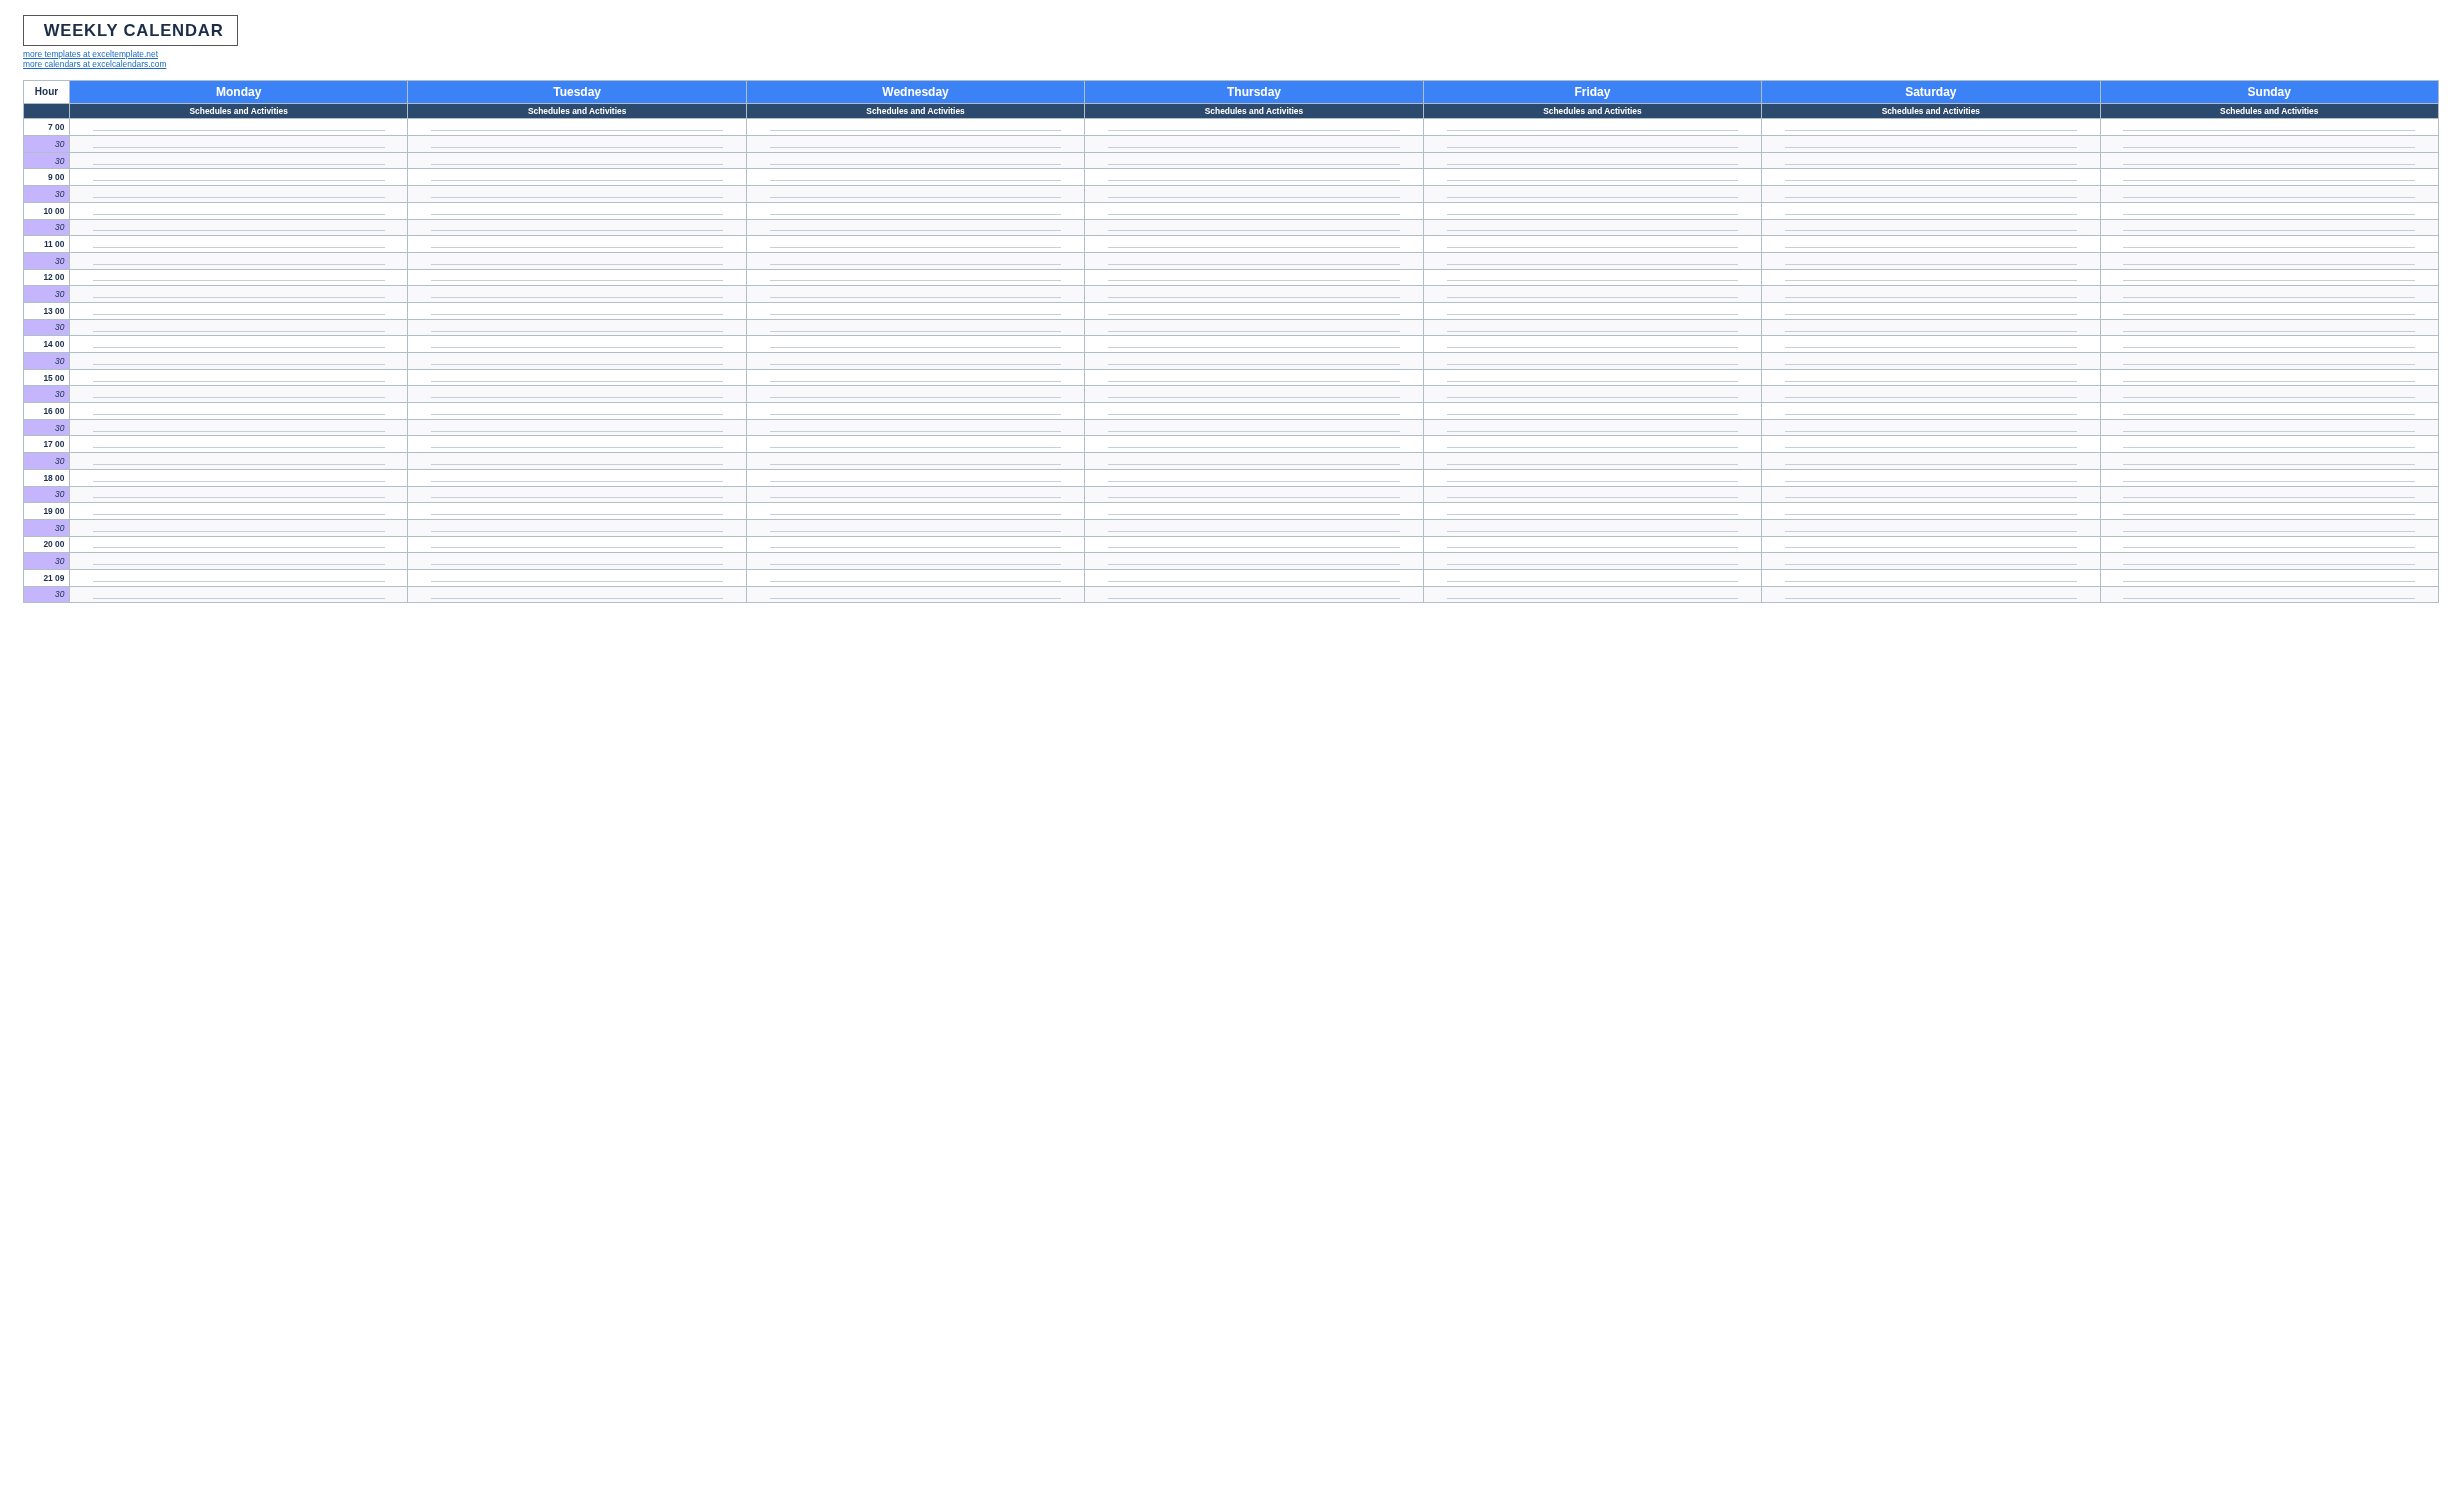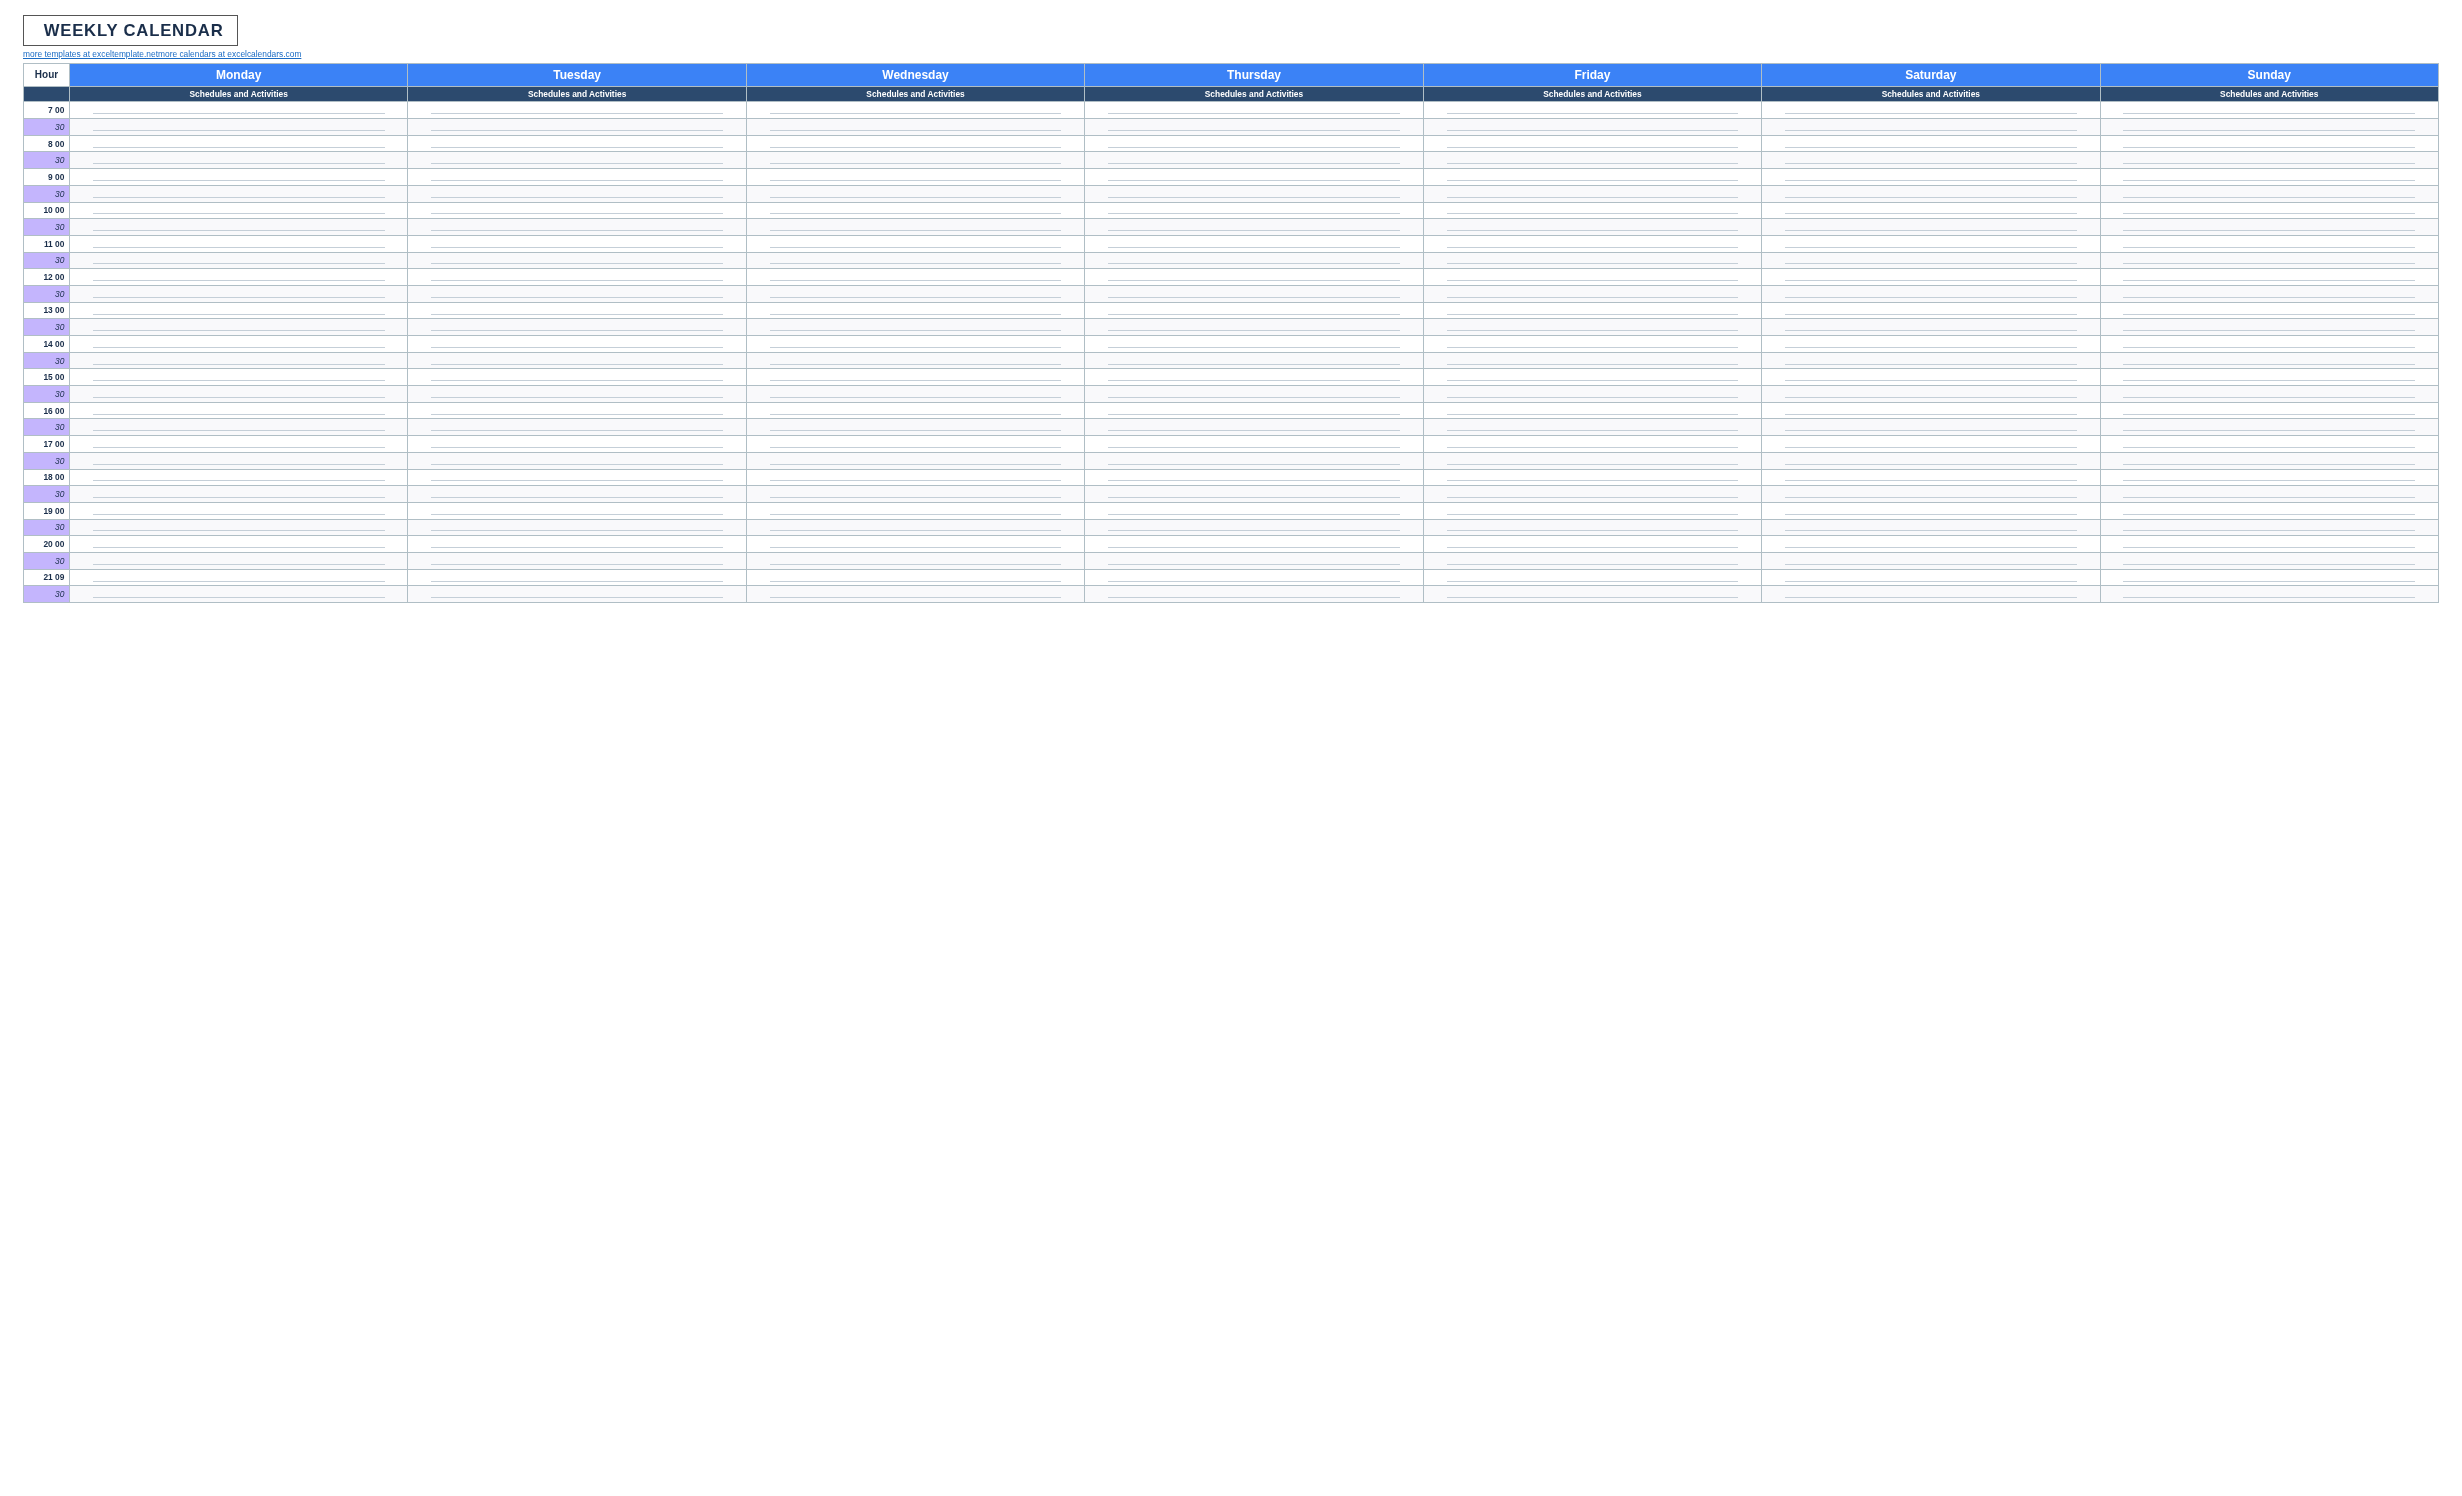--- a/index.html
+++ b/index.html
@@ -28,21 +28,22 @@
       margin-left: 6px;
     }
     .link-left, .link-right {
       font-size: 8.4px;
       color: #1a6bc4;
       text-decoration: underline;
     }
     .links-row {
       display: flex;
       justify-content: flex-start;
-      margin-bottom: 4px;
+      margin-bottom: 11px;
+      flex-direction: column;
     }
     .calendar-table {
       width: 100%;
       border-collapse: collapse;
       border: 1.1px solid #7a8fa6;
     }
     .calendar-table th, .calendar-table td {
       border: 0.8px solid #b0bec5;
     }
     .header-day {
@@ -208,44 +209,20 @@
         <td class="half-slot">
           <span class="half-inner-line"></span>
         </td>
         <td class="half-slot">
           <span class="half-inner-line"></span>
         </td>
         <td class="half-slot">
           <span class="half-inner-line"></span>
         </td>
       </tr>
-      <tr class="hour-row">
-        <td class="hour-cell">8  00</td>
-        <td class="time-slot">
-          <span class="inner-line"></span>
-        </td>
-        <td class="time-slot">
-          <span class="inner-line"></span>
-        </td>
-        <td class="time-slot">
-          <span class="inner-line"></span>
-        </td>
-        <td class="time-slot">
-          <span class="inner-line"></span>
-        </td>
-        <td class="time-slot">
-          <span class="inner-line"></span>
-        </td>
-        <td class="time-slot">
-          <span class="inner-line"></span>
-        </td>
-        <td class="time-slot">
-          <span class="inner-line"></span>
-        </td>
-      </tr>
       <tr class="half-row">
         <td class="hour-half">30</td>
         <td class="half-slot">
           <span class="half-inner-line"></span>
         </td>
         <td class="half-slot">
           <span class="half-inner-line"></span>
         </td>
         <td class="half-slot">
           <span class="half-inner-line"></span>

